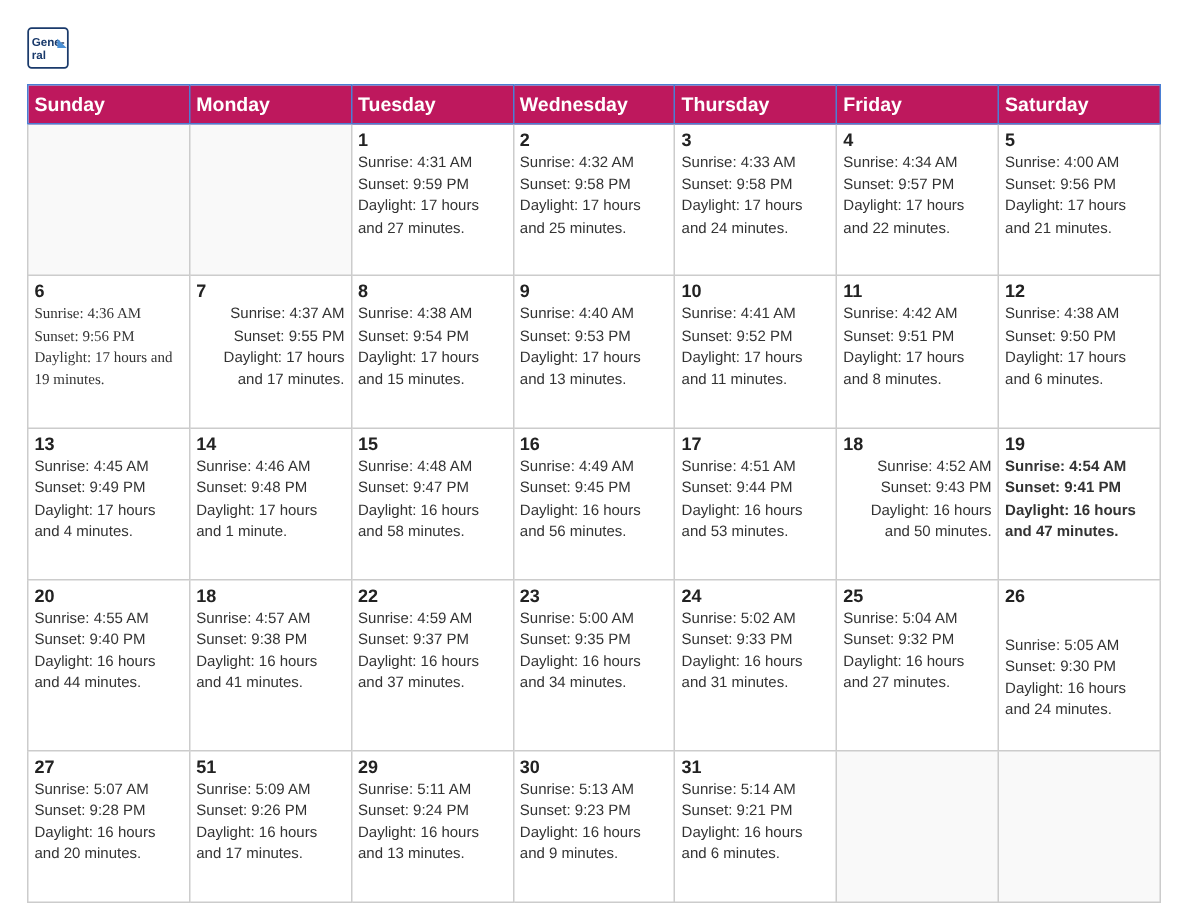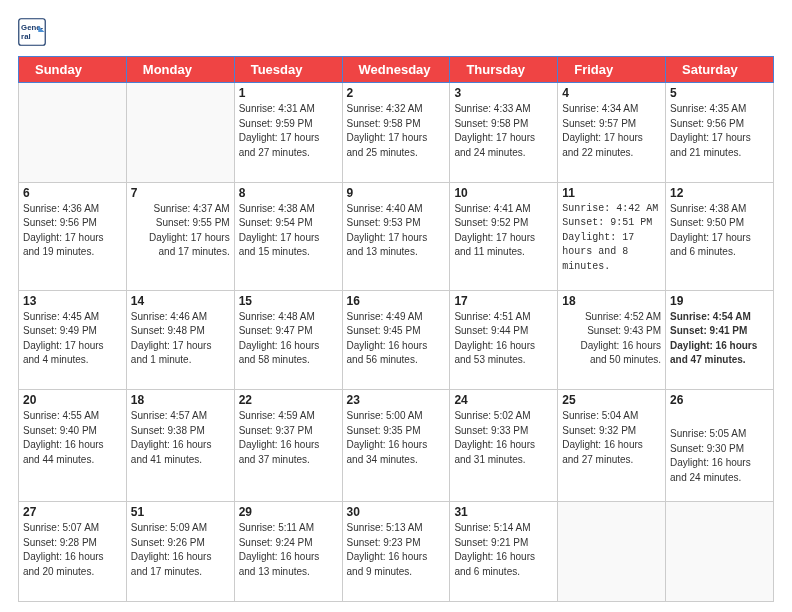--- a/index.html
+++ b/index.html
@@ -52,25 +52,25 @@
       color: #555;
     }
     .calendar {
       flex: 1;
       border: 1px solid #ccc;
       border-collapse: collapse;
       width: 100%;
       table-layout: fixed;
     }
     .calendar th {
-      background: #ef4444;
+      background: #be185d;
       color: #fff;
       font-size: 13px;
       font-weight: bold;
-      padding: 5px 16px;
+      padding: 5px 4px;
       text-align: left;
       border: 1px solid #4a7fd4;
     }
     .calendar td {
       border: 1px solid #ccc;
       vertical-align: top;
       padding: 3px 4px;
       font-size: 10.2px;
       color: #222;
       height: 88px;
@@ -149,29 +149,29 @@
 Daylight: 17 hours and 24 minutes.</div>
           </td>
           <td>
             <span class="day-number">4</span>
             <div class="day-info" style="white-space: pre-line;">Sunrise: 4:34 AM
 Sunset: 9:57 PM
 Daylight: 17 hours and 22 minutes.</div>
           </td>
           <td>
             <span class="day-number">5</span>
-            <div class="day-info" style="white-space: pre-line;">Sunrise: 4:35 AM
+            <div class="day-info" style="white-space: pre-line;">Sunrise: 4:00 AM
 Sunset: 9:56 PM
 Daylight: 17 hours and 21 minutes.</div>
           </td>
         </tr>
         <tr>
           <td>
             <span class="day-number">6</span>
-            <div class="day-info" style="white-space: pre-line;">Sunrise: 4:36 AM
+            <div class="day-info" style="white-space: pre-line; font-family: Liberation Serif, serif;">Sunrise: 4:36 AM
 Sunset: 9:56 PM
 Daylight: 17 hours and 19 minutes.</div>
           </td>
           <td>
             <span class="day-number">7</span>
             <div class="day-info" style="white-space: pre-line; text-align: right;">Sunrise: 4:37 AM
 Sunset: 9:55 PM
 Daylight: 17 hours and 17 minutes.</div>
           </td>
           <td>
@@ -187,21 +187,21 @@
 Daylight: 17 hours and 13 minutes.</div>
           </td>
           <td>
             <span class="day-number">10</span>
             <div class="day-info" style="white-space: pre-line;">Sunrise: 4:41 AM
 Sunset: 9:52 PM
 Daylight: 17 hours and 11 minutes.</div>
           </td>
           <td>
             <span class="day-number">11</span>
-            <div class="day-info" style="white-space: pre-line; font-family: Liberation Mono, monospace;">Sunrise: 4:42 AM
+            <div class="day-info" style="white-space: pre-line;">Sunrise: 4:42 AM
 Sunset: 9:51 PM
 Daylight: 17 hours and 8 minutes.</div>
           </td>
           <td>
             <span class="day-number">12</span>
             <div class="day-info" style="white-space: pre-line;">Sunrise: 4:38 AM
 Sunset: 9:50 PM
 Daylight: 17 hours and 6 minutes.</div>
           </td>
         </tr>

